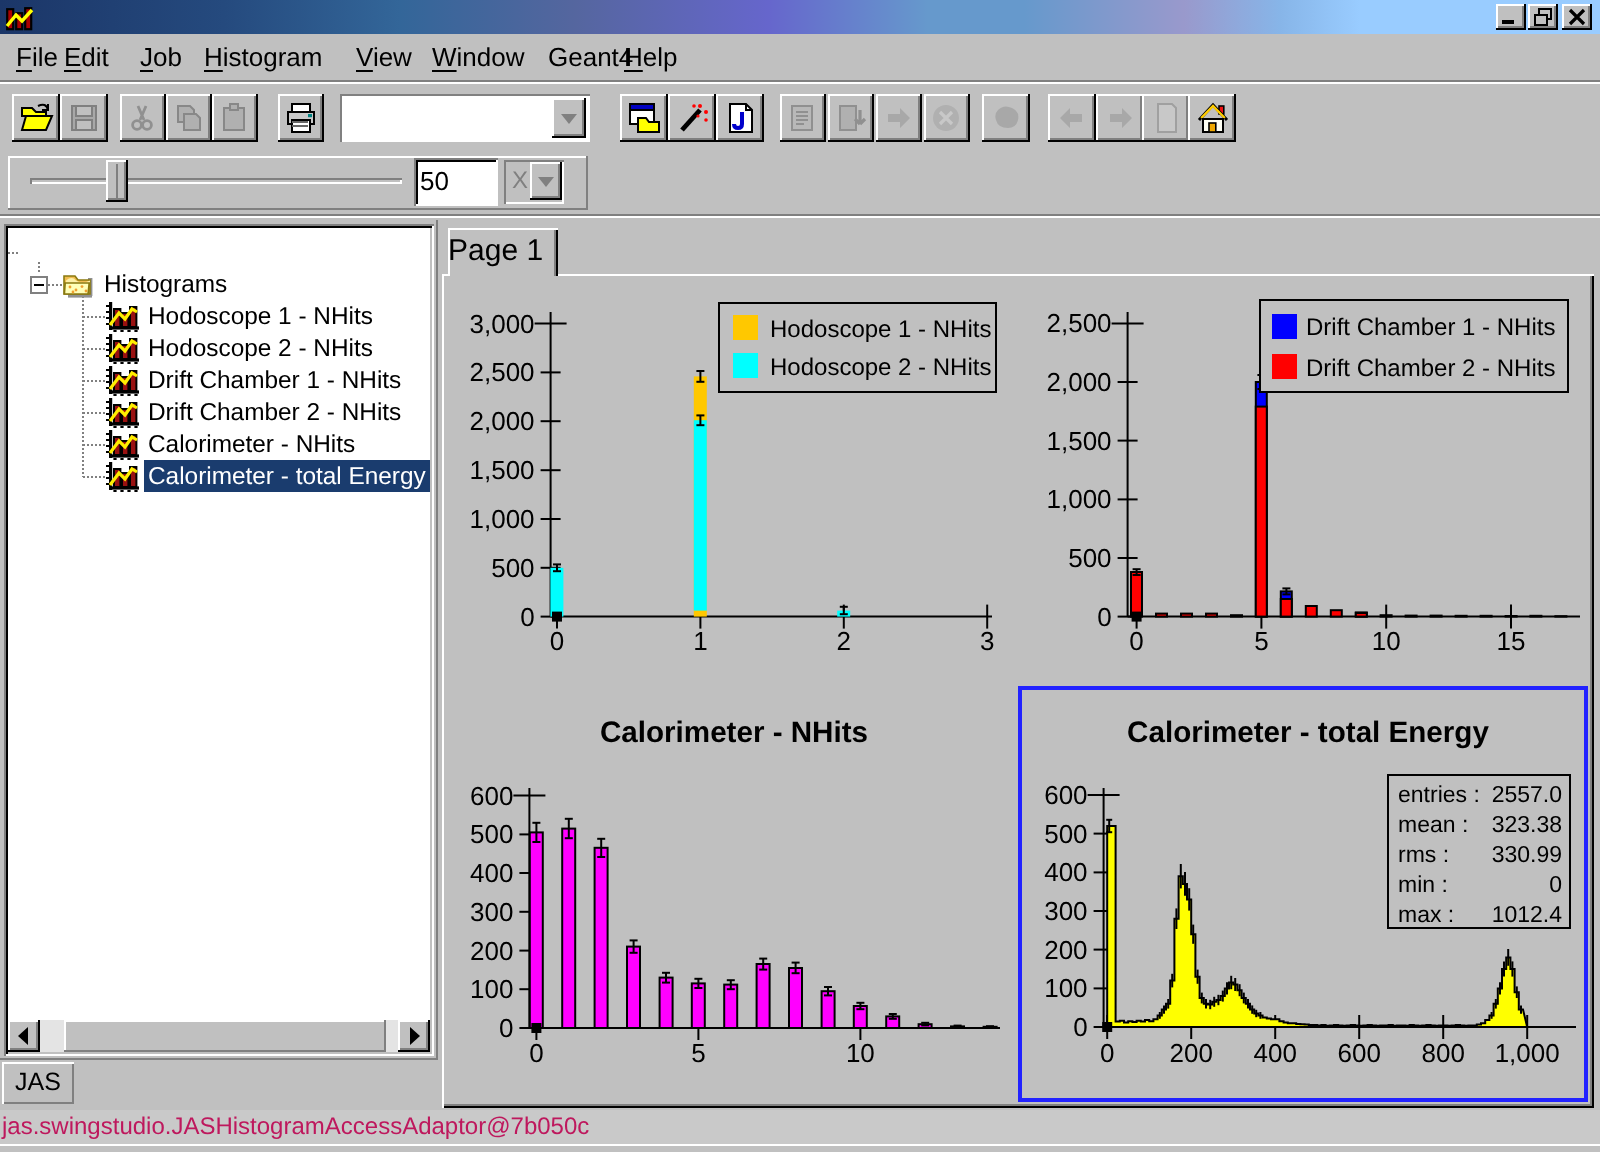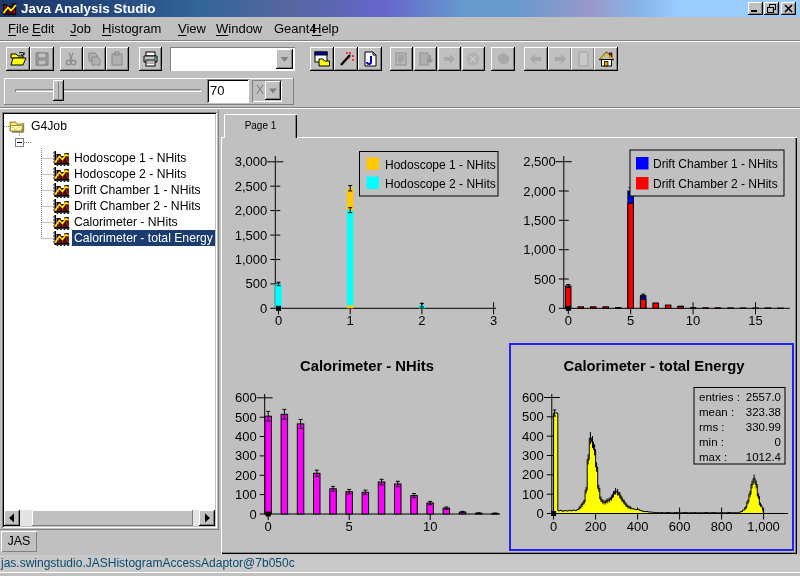--- a/index.html
+++ b/index.html
@@ -17,21 +17,20 @@
 .treerow{position:absolute;height:16px;font-size:12.2px;line-height:16px;color:#000;white-space:nowrap}
 </style></head>
 <body>
 <div class="abs" style="left:0;top:0;width:800px;height:17px;background:linear-gradient(90deg,#1b3668 0%,#254a7e 14%,#336699 25%,#55669f 36%,#6666cc 48%,#6699cc 58%,#6699cc 64%,#9999cc 74%,#87b5e8 80%,#99ccff 85%,#99ccff 100%)">
     <svg width="16" height="15" viewBox="0 0 16 15" style="position:absolute;left:2px;top:2px">
       <rect x="1.6" y="2.6" width="3" height="10" fill="#aa0000" stroke="#000" stroke-width="1.1"></rect>
       <rect x="6.1" y="4.6" width="3" height="8" fill="#aa0000" stroke="#000" stroke-width="1.1"></rect>
       <rect x="10.6" y="2.1" width="3" height="10.5" fill="#aa0000" stroke="#000" stroke-width="1.1"></rect>
       <path d="M1.5 11 L6 5.5 L9 8.5 L14 3" stroke="#ffff00" stroke-width="1.7" fill="none"></path>
     </svg>
-    <span style="position:absolute;left:21px;top:1px;font-size:13.5px;font-weight:bold;color:#fff">Java Analysis Studio</span>
     <div class="abs raised" style="left:748px;top:2px;width:15px;height:13px;background:#c0c0c0;display:flex;align-items:center;justify-content:center">
       <svg width="15" height="13">
         <rect x="3" y="8" width="6" height="2" fill="#000"></rect>
       </svg>
     </div>
     <div class="abs raised" style="left:764px;top:2px;width:15px;height:13px;background:#c0c0c0;display:flex;align-items:center;justify-content:center">
       <svg width="15" height="13">
         <rect x="5.5" y="2.5" width="6" height="5" fill="none" stroke="#000"></rect>
         <rect x="3.5" y="5.5" width="6" height="5" fill="#c0c0c0" stroke="#000"></rect>
       </svg>
@@ -177,21 +176,21 @@
     </svg>
   </div>
 <div class="abs sunken1" style="left:170px;top:47px;width:125px;height:24px;background:#fff">
     <div class="abs raised" style="right:2px;top:2px;width:17px;height:20px;background:#c0c0c0"><svg width="17" height="20">
         <path d="M4.5 8 h8 l-4 5 z" fill="#808080"></path>
       </svg></div>
   </div>
 <div class="abs" style="left:15px;top:89px;width:186px;height:3px;box-shadow:inset 1px 1px 0 #808080, inset -1px -1px 0 #fff"></div>
 <div class="abs" style="left:53px;top:80px;width:11px;height:21px;background:#c0c0c0;box-shadow:inset -1px -1px 0 #000, inset 1px 1px 0 #fff, inset -2px -2px 0 #808080"></div>
 <div class="abs" style="left:58px;top:82px;width:1px;height:17px;background:#808080"></div>
-<div class="abs sunken" style="left:207px;top:79px;width:42px;height:24px;background:#fff;font-size:13px;line-height:23px;padding-left:3px">70</div>
+<div class="abs sunken" style="left:207px;top:79px;width:42px;height:24px;background:#fff;font-size:13px;line-height:23px;padding-left:3px">50</div>
 <div class="abs sunken1" style="left:252px;top:80px;width:30px;height:22px;background:#c0c0c0;color:#808080;font-size:12px;line-height:21px;padding-left:4px">X<div class="abs raised" style="right:1px;top:1px;width:16px;height:19px;background:#c0c0c0"><svg width="16" height="19">
         <path d="M4 7.5 h8 l-4 5 z" fill="#808080"></path>
       </svg></div></div>
 <div class="abs" style="left:0;top:107px;width:800px;height:1px;background:#808080"></div>
 <div class="abs" style="left:0;top:108px;width:800px;height:1px;background:#fff"></div>
 <div class="abs" style="left:0;top:110px;width:219px;height:420px;background:#c0c0c0;box-shadow:inset -1px -1px 0 #808080"></div>
 <div class="abs sunken" style="left:2px;top:112px;width:215px;height:416px;background:#c0c0c0">
     <div class="abs" style="left:2px;top:2px;width:211px;height:396px;background:#fff;overflow:hidden">
       <svg width="210" height="396" style="position:absolute;left:0;top:0">
         <g stroke="#808080" stroke-dasharray="1,1">
@@ -204,36 +203,36 @@
           <line x1="37.5" y1="76.5" x2="49" y2="76.5"></line>
           <line x1="37.5" y1="92.5" x2="49" y2="92.5"></line>
           <line x1="37.5" y1="108.5" x2="49" y2="108.5"></line>
           <line x1="37.5" y1="124.5" x2="49" y2="124.5"></line>
         </g>
       </svg>
       <svg width="9" height="9" viewBox="0 0 9 9" style="position:absolute;left:11px;top:24px">
         <rect x="0.5" y="0.5" width="8" height="8" fill="#fff" stroke="#808080"></rect>
         <line x1="2" y1="4.5" x2="7" y2="4.5" stroke="#000"></line>
       </svg>
-      <div class="treerow" style="left:0;top:4px;width:210px">
-        <span style="position:absolute;left:5px;top:1px"><svg width="17" height="14" viewBox="0 0 17 14" style="vertical-align:-2px">
+      <div class="treerow" style="left:0;top:20px;width:210px">
+        <span style="position:absolute;left:27px;top:1px"><svg width="17" height="14" viewBox="0 0 17 14" style="vertical-align:-2px">
             <rect x="13" y="4" width="2.2" height="9" fill="#909090"></rect>
             <rect x="3" y="12" width="12" height="1.8" fill="#909090"></rect>
             <path d="M1 3 h5.5 l1.5 2 h6 V12 H1 z" fill="#f0bc50" stroke="#8a7a10" stroke-width="0.8"></path>
             <path d="M2 5.2 q3 -2.4 5 0 q3 2 7 0 V6.8 H2 z" fill="#fdf0a8"></path>
             <path d="M1.6 6.5 H13.6 L13 12 H1.2 z" fill="#ffffb8" stroke="#8a7a10" stroke-width="0.8"></path>
             <g fill="#f0a030">
               <circle cx="4" cy="8.5" r="0.7"></circle>
               <circle cx="7" cy="10" r="0.7"></circle>
               <circle cx="10" cy="8.3" r="0.7"></circle>
               <circle cx="12" cy="10.5" r="0.7"></circle>
               <circle cx="5.5" cy="11" r="0.7"></circle>
             </g>
           </svg></span>
-        <span style="position:absolute;left:27px;top:0">G4Job</span>
+        <span style="position:absolute;left:48px;top:0">Histograms</span>
       </div>
       <div class="treerow" style="left:0;top:36px;width:210px">
         <span style="position:absolute;left:49px;top:1px"><svg width="17" height="15" viewBox="0 0 17 15" style="vertical-align:-2px">
             <rect x="1.5" y="0" width="1.6" height="14" fill="#000"></rect>
             <path d="M0 2 h1.5 M0 5 h1.5 M0 8 h1.5 M0 11 h1.5" stroke="#000"></path>
             <rect x="4" y="3.5" width="3.2" height="9" fill="#991111" stroke="#000" stroke-width="1"></rect>
             <rect x="8" y="5.5" width="3.2" height="7" fill="#991111" stroke="#000" stroke-width="1"></rect>
             <rect x="12" y="2.5" width="3.2" height="10" fill="#991111" stroke="#000" stroke-width="1"></rect>
             <rect x="1.5" y="12.2" width="15" height="1.6" fill="#000"></rect>
             <path d="M4.5 14 v1 M8 14 v1 M11.5 14 v1 M15 14 v1" stroke="#000" stroke-width="1.6"></path>
@@ -312,21 +311,21 @@
           <path d="M10 3.5 l-5 4.5 5 4.5 z" fill="#000"></path>
         </svg></div>
       <div class="abs raised" style="right:0;top:0;width:16px;height:16px;background:#c0c0c0"><svg width="16" height="16">
           <path d="M6 3.5 l5 4.5 -5 4.5 z" fill="#000"></path>
         </svg></div>
       <div class="abs raised1" style="left:28px;top:0;width:161px;height:16px;background:#c0c0c0"></div>
     </div>
   </div>
 <div class="abs" style="left:1px;top:531px;width:36px;height:21px;background:#c0c0c0;box-shadow:inset 1px 1px 0 #fff, inset -1px -1px 0 #808080;font-size:12.5px;text-align:center;line-height:21px">JAS</div>
 <div class="abs" style="left:221px;top:137px;width:576px;height:417px;background:#c0c0c0;box-shadow:inset 1px 1px 0 #fff, inset -1px -1px 0 #000, inset -2px -2px 0 #808080"></div>
-<div class="abs" style="left:224px;top:114px;width:73px;height:24px;background:#c0c0c0;box-shadow:inset 1px 1px 0 #fff, inset -1px 0 0 #000, inset -2px 0 0 #808080;font-size:10px;line-height:24px;text-align:center">Page 1</div>
+<div class="abs" style="left:224px;top:114px;width:55px;height:24px;background:#c0c0c0;box-shadow:inset 1px 1px 0 #fff, inset -1px 0 0 #000, inset -2px 0 0 #808080;font-size:15px;line-height:24px;">Page 1</div>
 <svg id="charts" style="position:absolute;left:222px;top:138px" width="573" height="414" viewBox="0 0 573 414">
     <line x1="53.3" y1="170.3" x2="53.3" y2="18" stroke="#000" stroke-width="1"></line>
     <line x1="48.3" y1="170.3" x2="58.3" y2="170.3" stroke="#000" stroke-width="1"></line>
     <text x="45.3" y="174.8" font-size="13" text-anchor="end" font-weight="normal" fill="#000000" font-family="Liberation Sans, sans-serif">0</text>
     <line x1="48.3" y1="145.9" x2="58.3" y2="145.9" stroke="#000" stroke-width="1"></line>
     <text x="45.3" y="150.4" font-size="13" text-anchor="end" font-weight="normal" fill="#000000" font-family="Liberation Sans, sans-serif">500</text>
     <line x1="48.3" y1="121.5" x2="58.3" y2="121.5" stroke="#000" stroke-width="1"></line>
     <text x="45.3" y="126" font-size="13" text-anchor="end" font-weight="normal" fill="#000000" font-family="Liberation Sans, sans-serif">1,000</text>
     <line x1="48.3" y1="97.1" x2="58.3" y2="97.1" stroke="#000" stroke-width="1"></line>
     <text x="45.3" y="101.6" font-size="13" text-anchor="end" font-weight="normal" fill="#000000" font-family="Liberation Sans, sans-serif">1,500</text>
@@ -583,14 +582,14 @@
     <text x="559" y="263" font-size="11.5" text-anchor="end" font-weight="normal" fill="#000000" font-family="Liberation Sans, sans-serif">2557.0</text>
     <text x="477" y="278" font-size="11.5" text-anchor="start" font-weight="normal" fill="#000000" font-family="Liberation Sans, sans-serif">mean :</text>
     <text x="559" y="278" font-size="11.5" text-anchor="end" font-weight="normal" fill="#000000" font-family="Liberation Sans, sans-serif">323.38</text>
     <text x="477" y="293" font-size="11.5" text-anchor="start" font-weight="normal" fill="#000000" font-family="Liberation Sans, sans-serif">rms :</text>
     <text x="559" y="293" font-size="11.5" text-anchor="end" font-weight="normal" fill="#000000" font-family="Liberation Sans, sans-serif">330.99</text>
     <text x="477" y="308" font-size="11.5" text-anchor="start" font-weight="normal" fill="#000000" font-family="Liberation Sans, sans-serif">min :</text>
     <text x="559" y="308" font-size="11.5" text-anchor="end" font-weight="normal" fill="#000000" font-family="Liberation Sans, sans-serif">0</text>
     <text x="477" y="323" font-size="11.5" text-anchor="start" font-weight="normal" fill="#000000" font-family="Liberation Sans, sans-serif">max :</text>
     <text x="559" y="323" font-size="11.5" text-anchor="end" font-weight="normal" fill="#000000" font-family="Liberation Sans, sans-serif">1012.4</text>
   </svg>
-<div class="abs" style="left:0;top:555px;width:800px;height:17px;background:#c9c9c9;font-size:12px;line-height:16px;color:#0c4a6e;padding-left:1px">jas.swingstudio.JASHistogramAccessAdaptor@7b050c</div>
+<div class="abs" style="left:0;top:555px;width:800px;height:17px;background:#c9c9c9;font-size:12px;line-height:16px;color:#be185d;padding-left:1px">jas.swingstudio.JASHistogramAccessAdaptor@7b050c</div>
 <div class="abs" style="left:0;top:572px;width:800px;height:1px;background:#fff"></div>
 
 </body></html>

